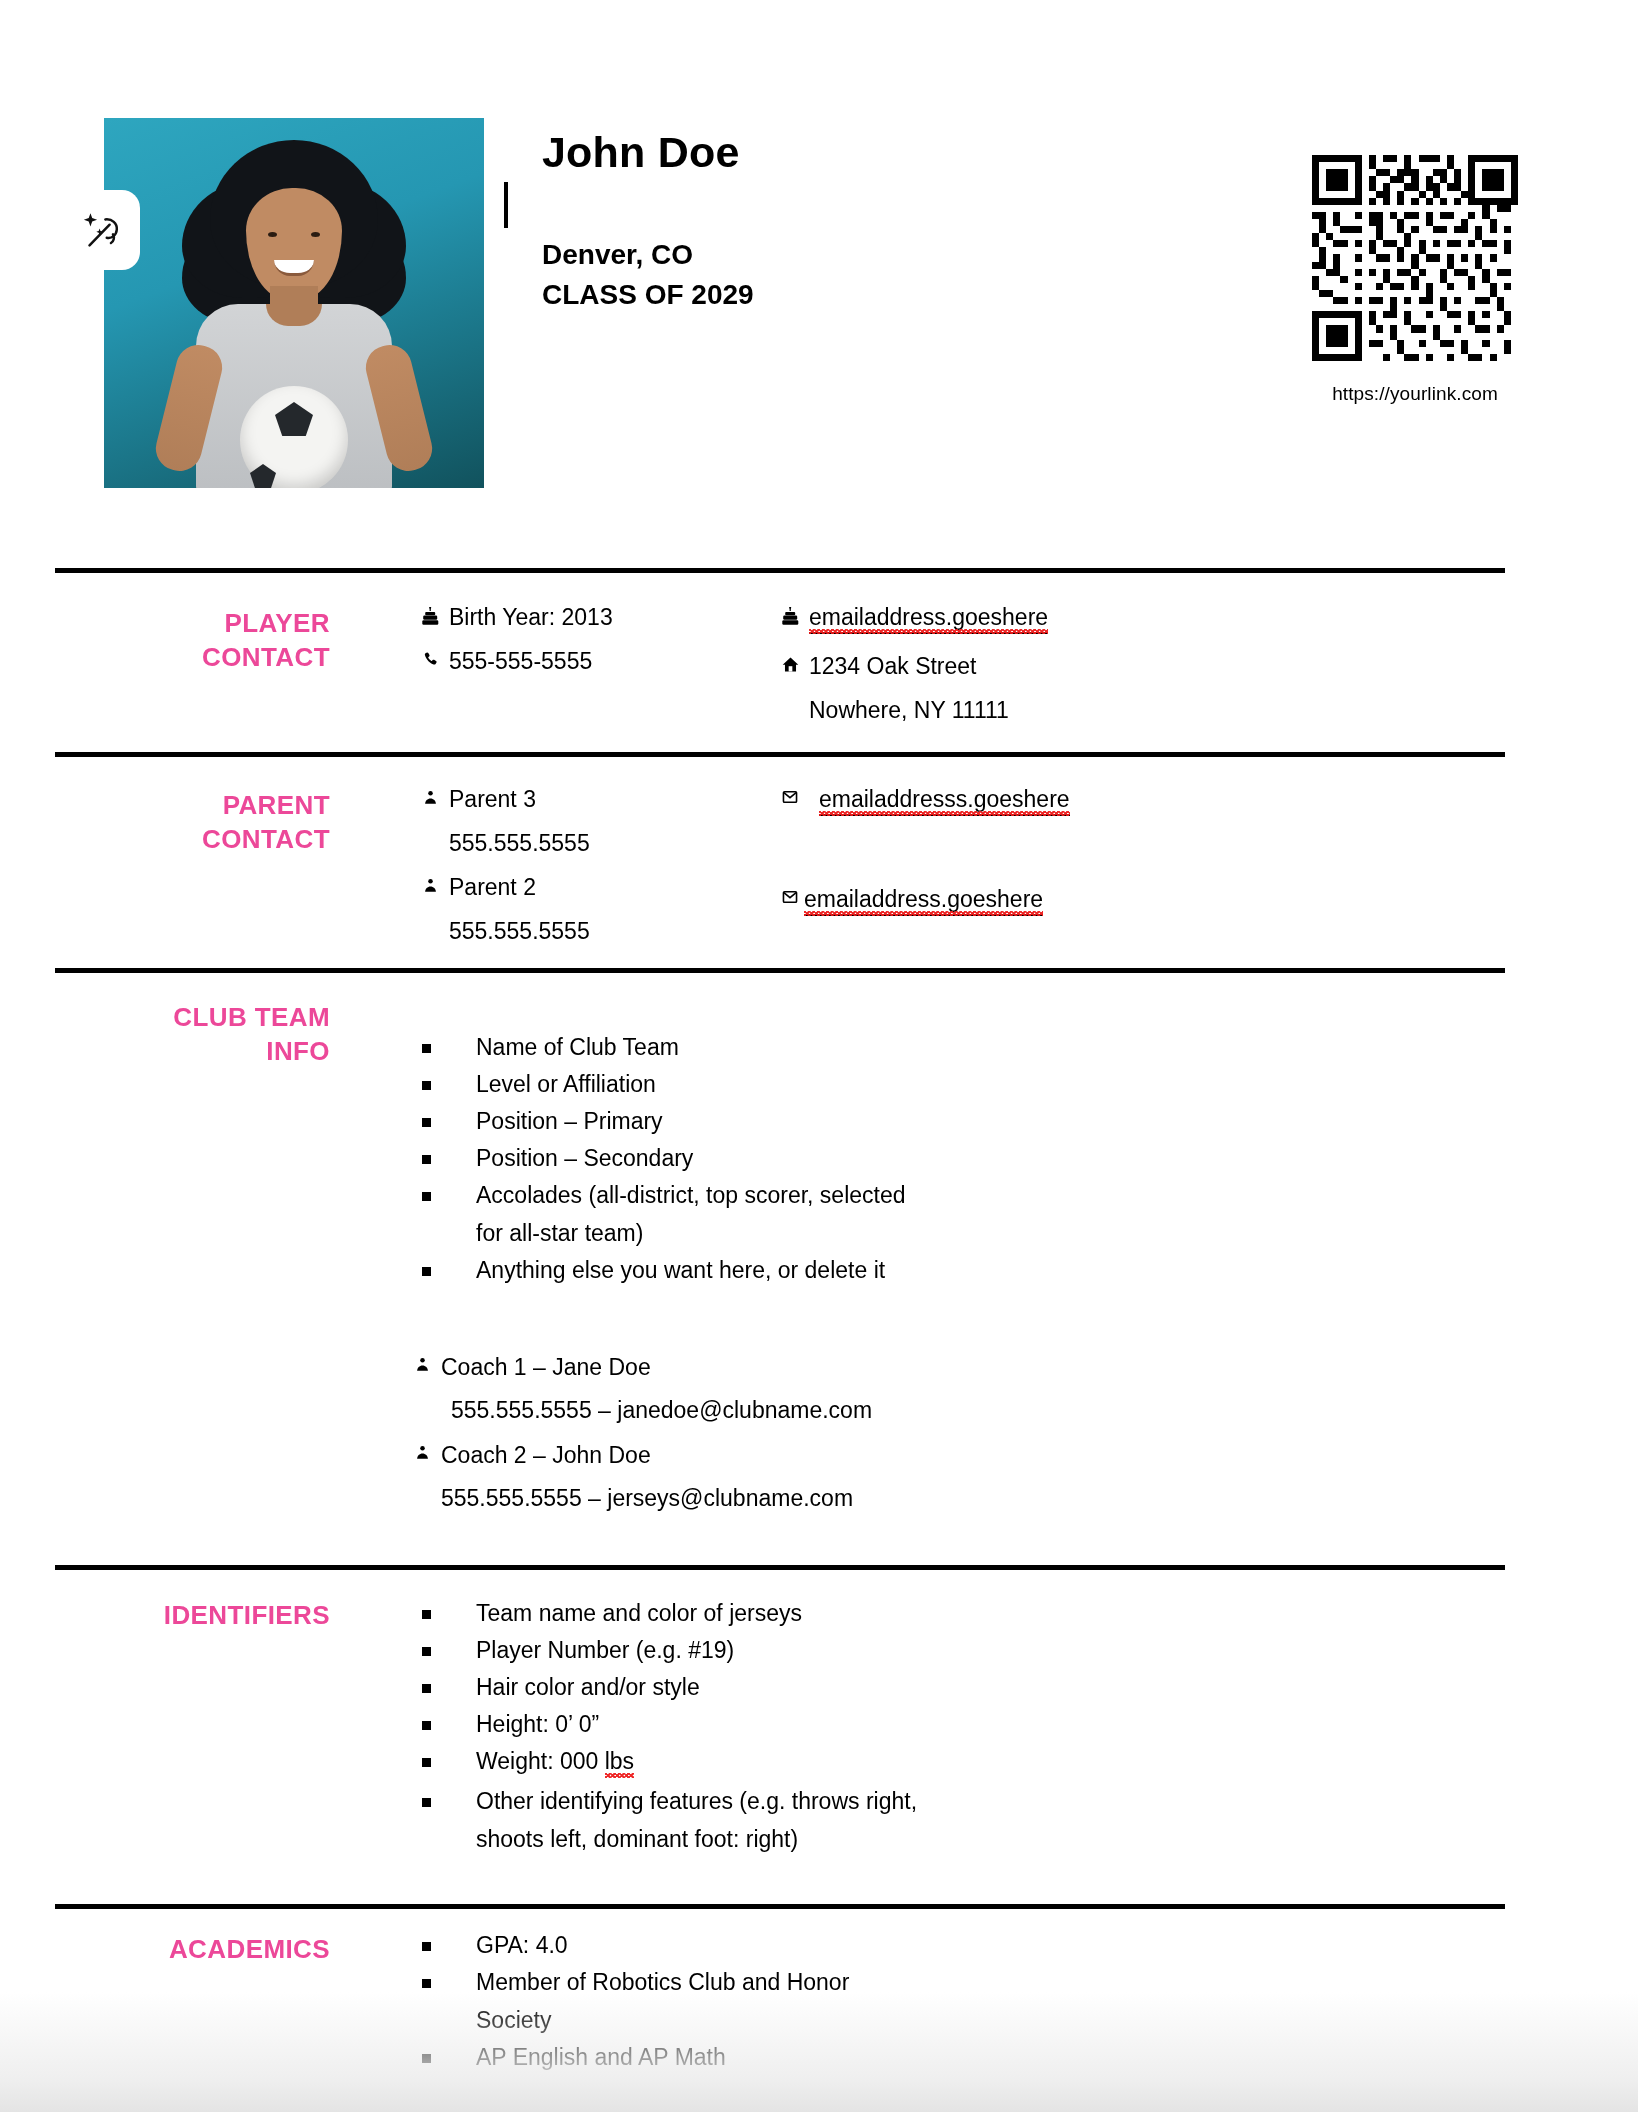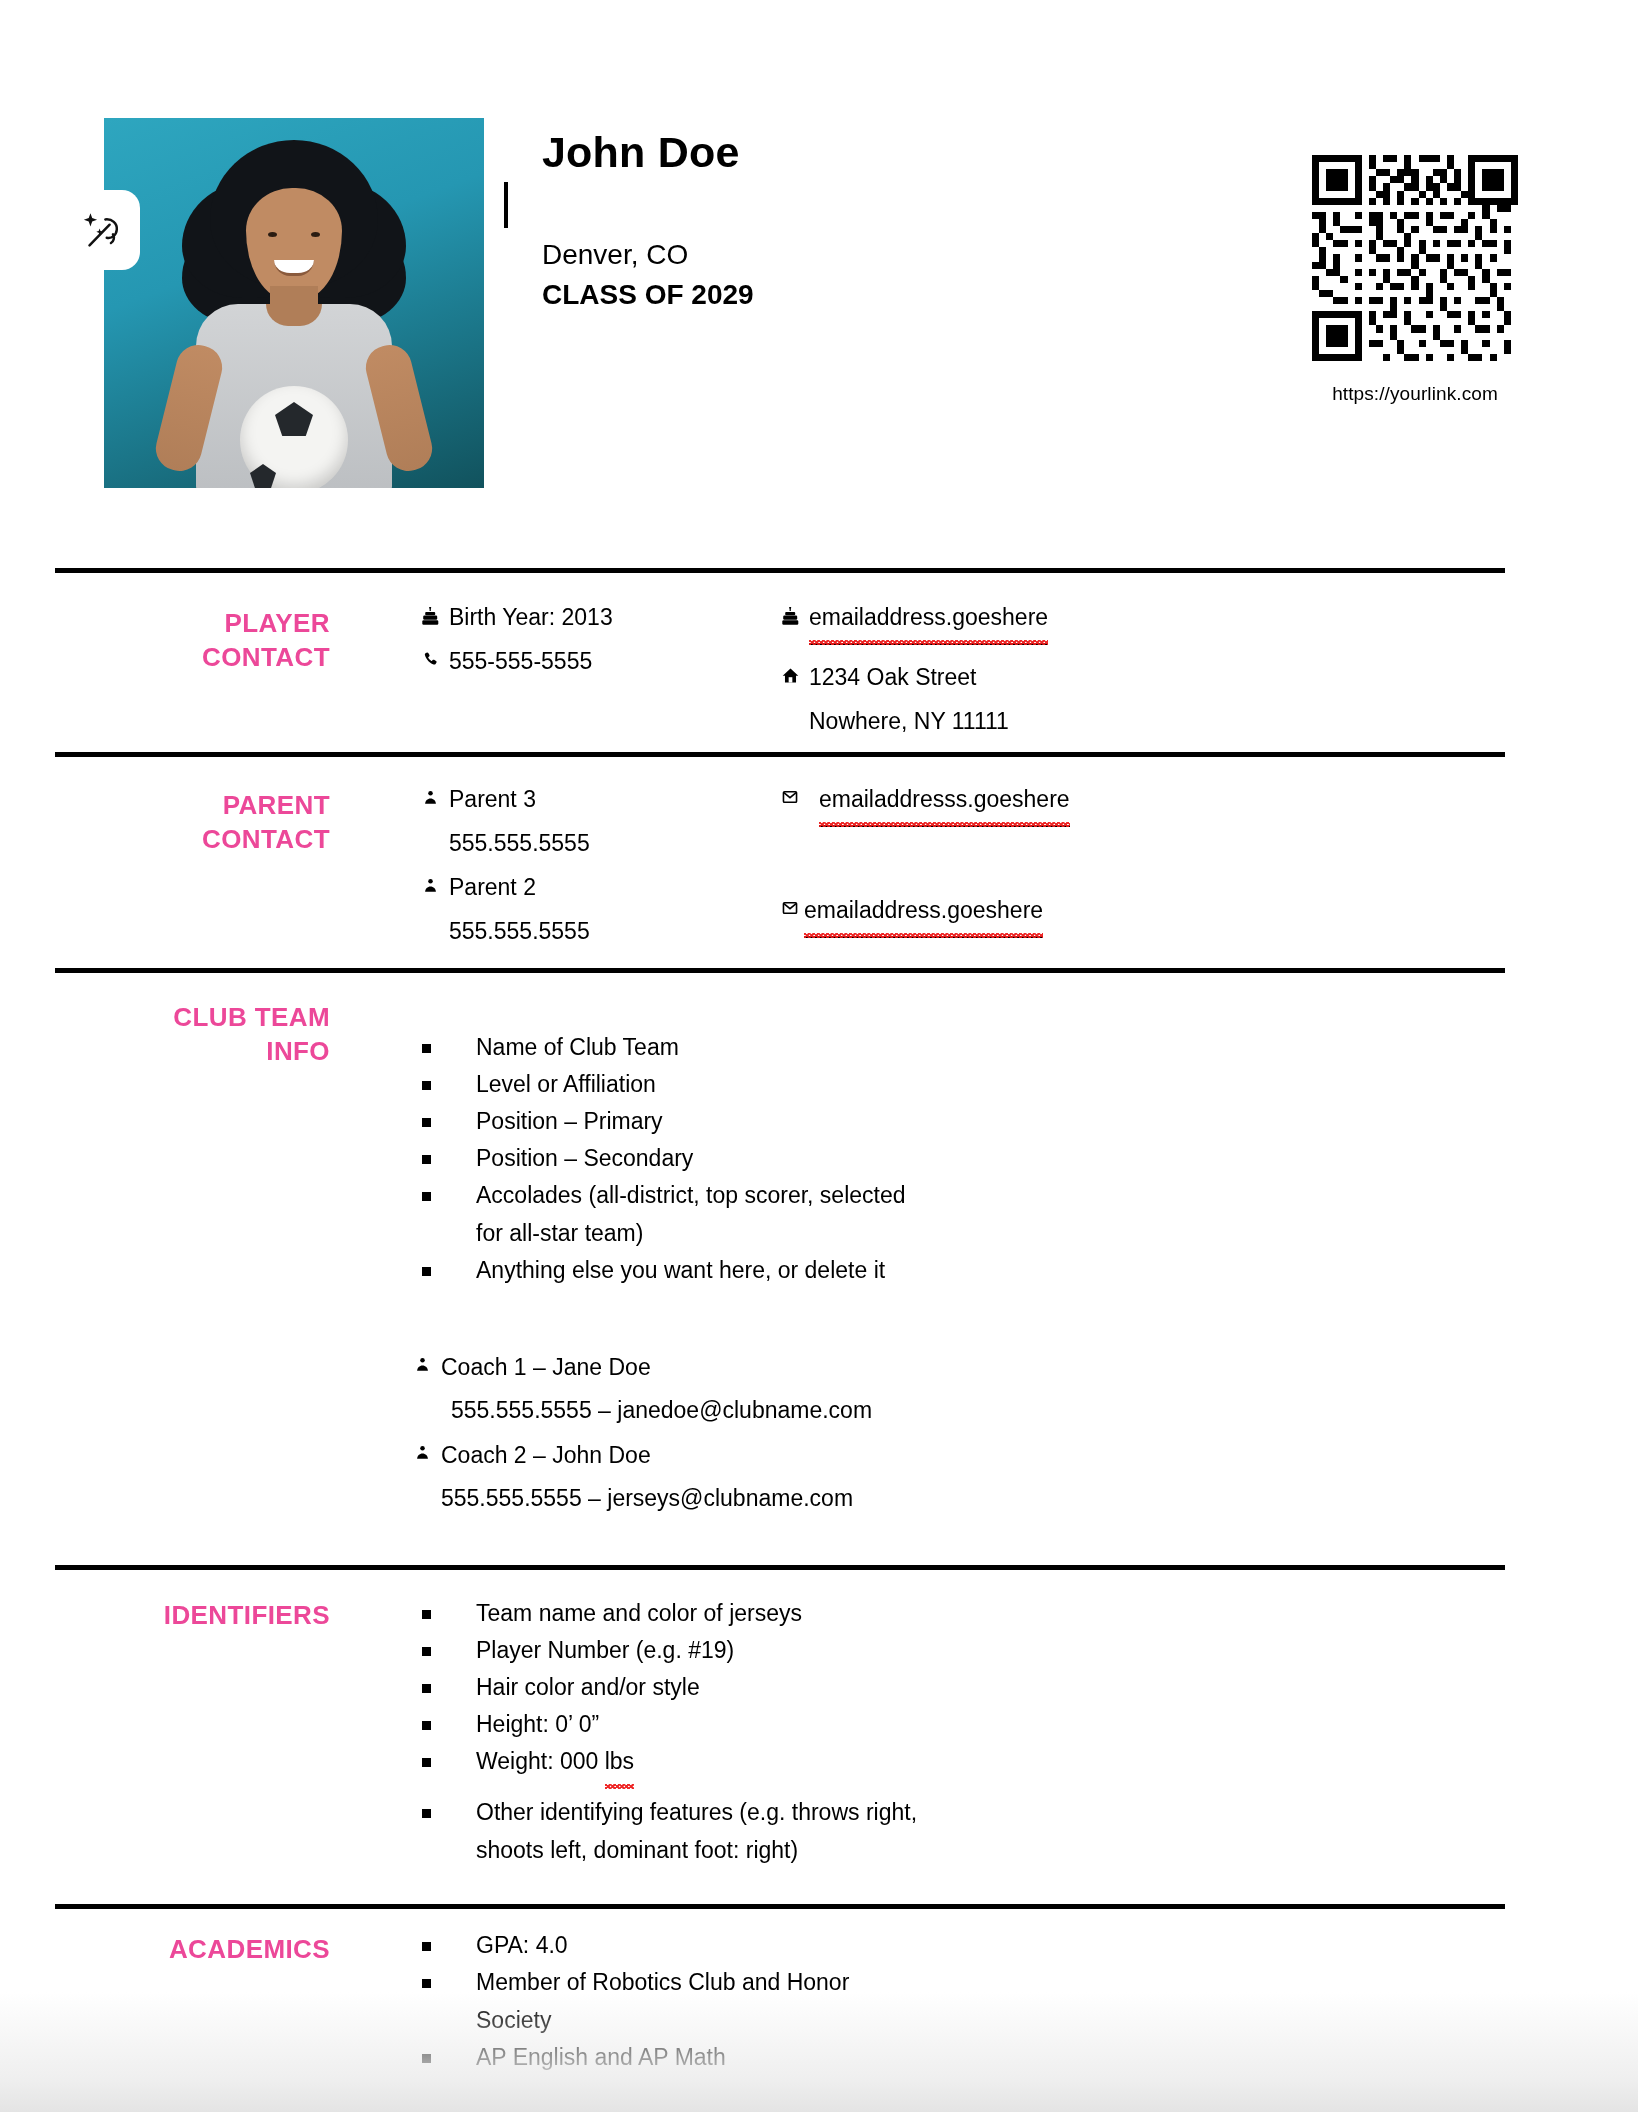--- a/index.html
+++ b/index.html
@@ -143,21 +143,21 @@
   #player-name {
     font-size: 43px;
     font-weight: 700;
     letter-spacing: 0.2px;
     color: #000000;
     line-height: 1.05;
   }
   #player-location {
     margin-top: 60px;
     font-size: 28px;
-    font-weight: 400;
+    font-weight: 700;
     color: #000000;
     line-height: 1.42;
   }
   #player-class {
     font-size: 28px;
     font-weight: 700;
     color: #000000;
     line-height: 1.42;
   }
 
@@ -249,21 +249,21 @@
     font-size: 23px;
     color: #000000;
     line-height: 1.0;
     margin: 0 0 21px 29px;
     white-space: nowrap;
   }
 
   .spell {
     position: relative;
     display: inline-block;
-    padding-bottom: 14px;
+    padding-bottom: 3px;
   }
   .spell::after {
     content: "";
     position: absolute;
     left: 0; right: 0; bottom: -2px;
     height: 5px;
     background-image:
       repeating-linear-gradient(135deg,
         #ee1c1c 0 1.6px, transparent 1.6px 3.2px),
       repeating-linear-gradient(45deg,

